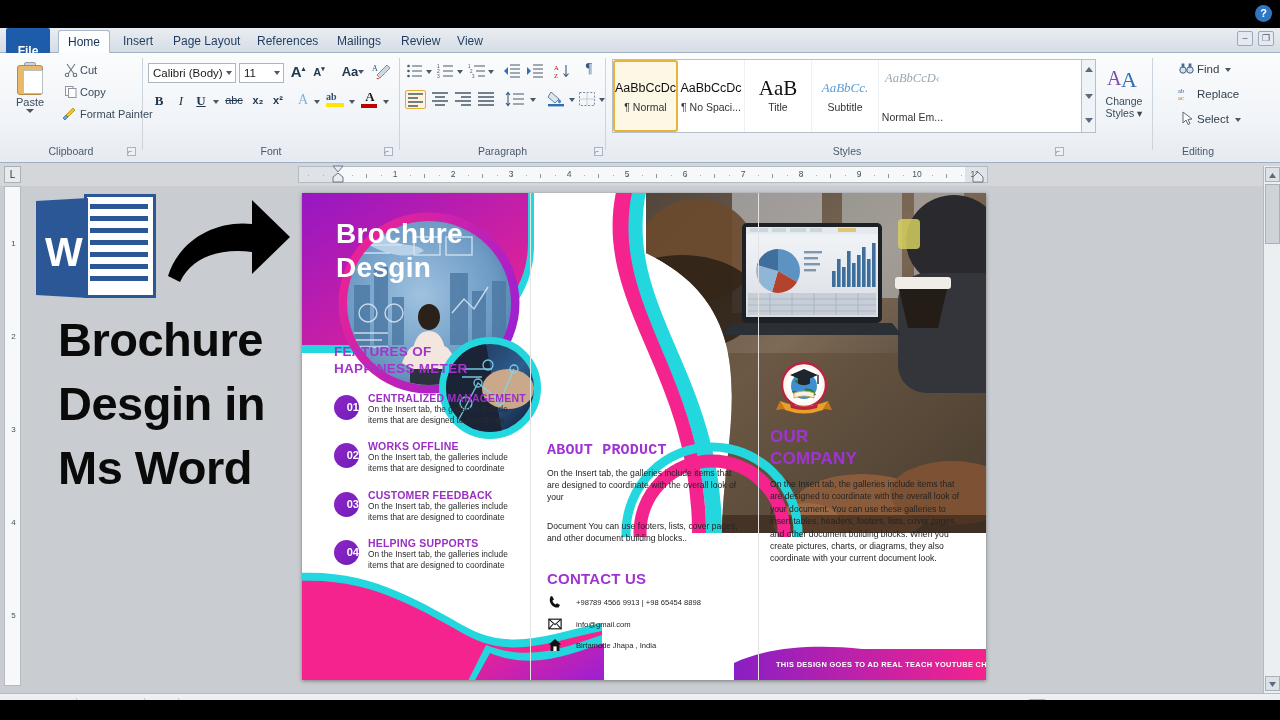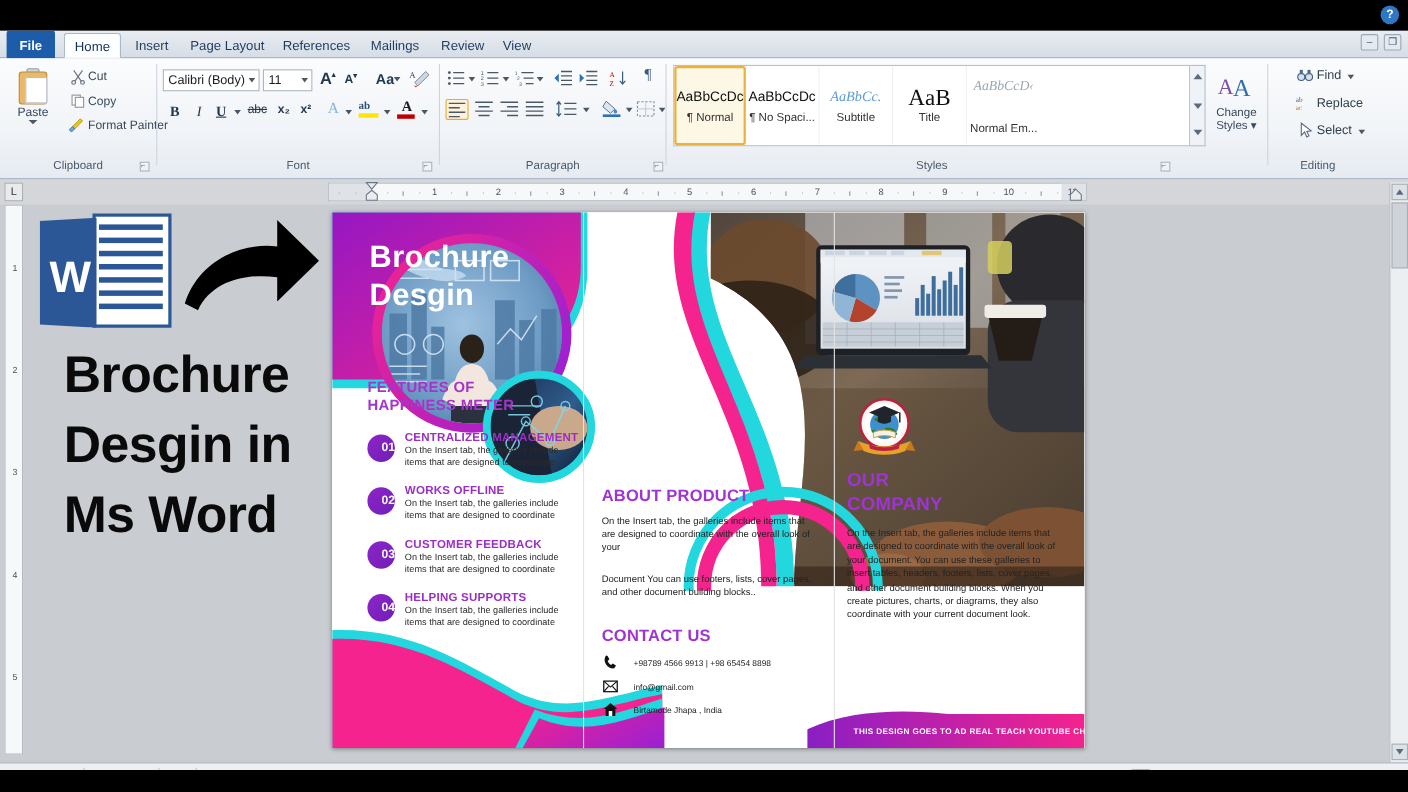--- a/index.html
+++ b/index.html
@@ -24,21 +24,21 @@
     background: linear-gradient(#e9edf2,#d6dde6);
     border-bottom:1px solid #9fb0c4;
   }
   .tab {
     position:absolute; top:2px; height:23px; line-height:22px;
     font-size:12px; color:#1f3c5f; text-align:center; padding:0 9px;
     white-space:nowrap;
   }
   .tab.file {
     left:6px; top:0; height:25px; line-height:25px; width:44px;
-    background:#1c5ca8; color:#fff; font-weight:bold; padding:1px;
+    background:#1c5ca8; color:#fff; font-weight:bold; padding:11px;
     border-radius:2px 2px 0 0;
   }
   .tab.active {
     background:#fdfefe;
     border:1px solid #a8b8c8; border-bottom:1px solid #fdfefe;
     border-radius:3px 3px 0 0;
     color:#15315a;
   }
   .winbtns { position:absolute; right:6px; top:3px; display:flex; gap:5px; align-items:center;}
   .winbtn { width:16px; height:15px; border:1px solid #9aa8b8; background:#e4eaf0; border-radius:2px;
@@ -398,26 +398,26 @@
         <div class="style-gallery" style="width:470px;">
           <div class="style-item sel">
             <div class="style-prev sp-norm">AaBbCcDc</div>
             <div class="style-name">¶ Normal</div>
           </div>
           <div class="style-item">
             <div class="style-prev sp-nospace">AaBbCcDc</div>
             <div class="style-name">¶ No Spaci...</div>
           </div>
           <div class="style-item">
+            <div class="style-prev sp-title">AaB</div>
+            <div class="style-name">Title</div>
+          </div>
+          <div class="style-item">
             <div class="style-prev sp-sub">AaBbCc.</div>
             <div class="style-name">Subtitle</div>
-          </div>
-          <div class="style-item">
-            <div class="style-prev sp-title">AaB</div>
-            <div class="style-name">Title</div>
           </div>
           <div class="style-item" style="border-right:none;gap:20px;">
             <div class="style-prev sp-subem">AaBbCcD‹</div>
             <div class="style-name">Normal Em...</div>
           </div>
         </div>
         <div class="gallery-scroll" style="left:470px;">
           <i class="gs-a" style="top:7px;border-bottom:5px solid #5b6b7d;"></i>
           <i class="gs-a" style="top:34px;border-top:5px solid #5b6b7d;"></i>
           <i class="gs-a" style="top:58px;border-top:5px solid #5b6b7d;"></i>
@@ -809,21 +809,21 @@
             <div class="num-bubble" style="left:32px;top:299px;">03</div>
             <div class="feat-h" style="left:66px;top:296px;">CUSTOMER FEEDBACK</div>
             <div class="feat-p" style="left:66px;top:308px;">On the Insert tab, the galleries include items that are designed to coordinate</div>
           </div>
           <div>
             <div class="num-bubble" style="left:32px;top:347px;">04</div>
             <div class="feat-h" style="left:66px;top:344px;">HELPING SUPPORTS</div>
             <div class="feat-p" style="left:66px;top:356px;">On the Insert tab, the galleries include items that are designed to coordinate</div>
           </div>
 
-          <div class="sec-h" style="left:245px;top:249px;font-size:15px;">ABOUT PRODUCT</div>
+          <div class="sec-h" style="left:245px;top:249px;font-size:15px;font-family:Liberation Mono, monospace;">ABOUT PRODUCT</div>
           <div class="sec-p" style="left:245px;top:274px;width:196px;">On the Insert tab, the galleries include items that are designed to coordinate with the overall look of your</div>
           <div class="sec-p" style="left:245px;top:327px;width:196px;">Document You can use footers, lists, cover pages, and other document building blocks..</div>
 
           <div class="sec-h" style="left:245px;top:377px;font-size:15px;">CONTACT US</div>
 
           <div>
             <svg class="cico" style="left:246px;top:402px;" viewBox="0 0 14 14">
               <path d="M3 1 C1.5 3 1 6 3 9 C5 12 8 13 10.5 12.5 L12 10 L9 8.2 L7.6 9.6 C6 8.6 5 7.4 4.4 5.8 L6 4.4 L4.4 1.4 Z" fill="#111"></path>
             </svg>
             <div class="contact-row" style="left:274px;top:405px;">+98789 4566 9913 | +98 65454 8898</div>

